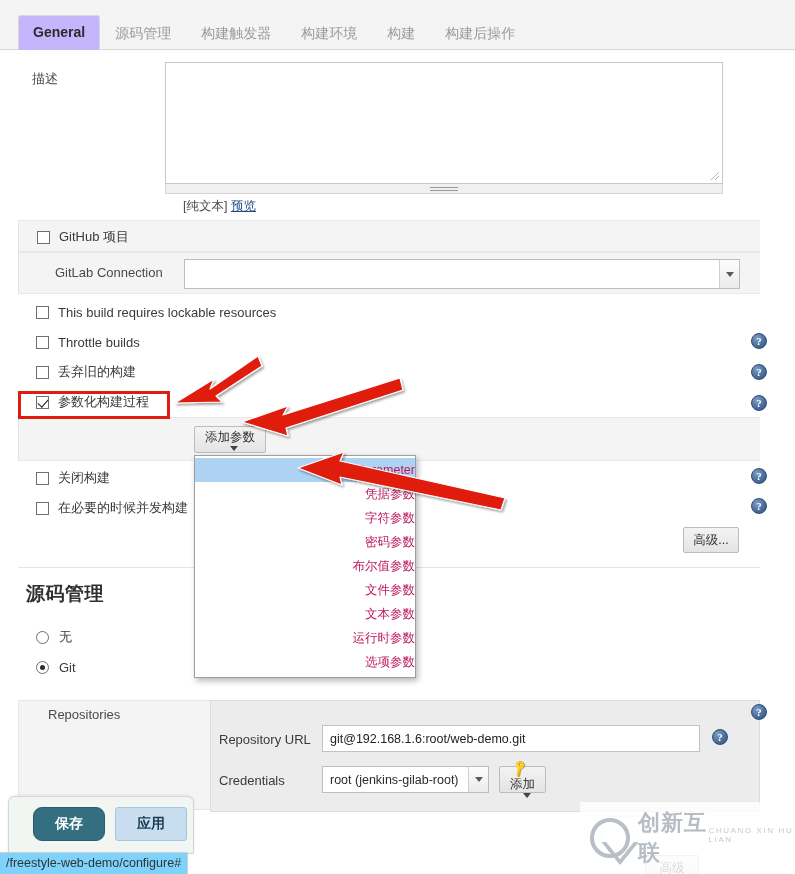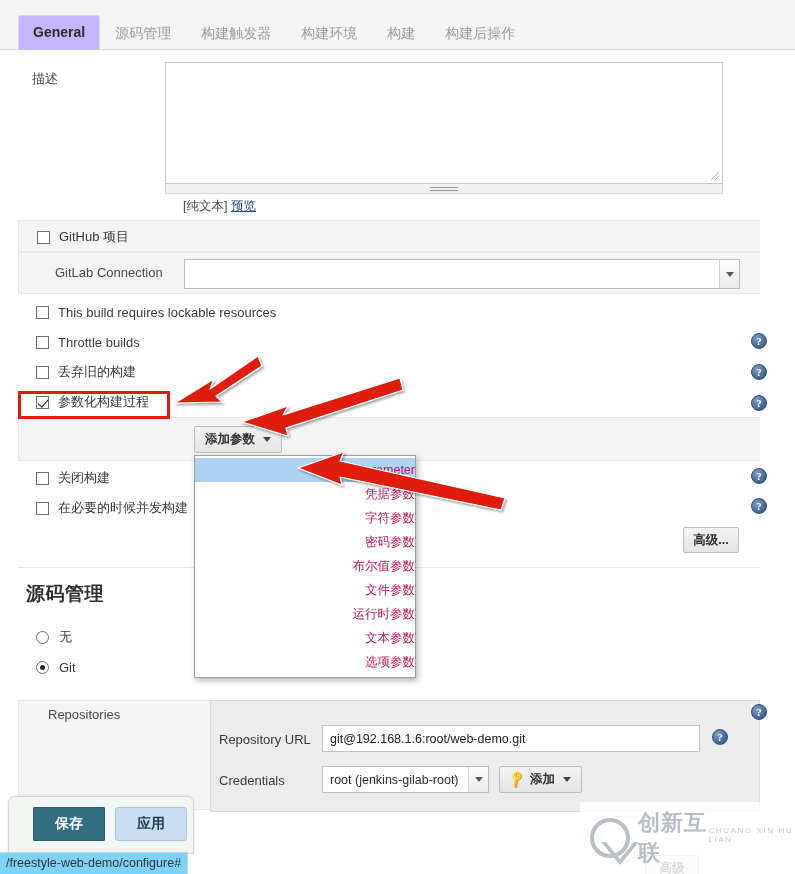--- a/index.html
+++ b/index.html
@@ -227,21 +227,22 @@
     align-items: center;
     justify-content: center;
     background: linear-gradient(#f3f3f3, #e4e4e4);
     border: 1px solid #bcbcbc;
     border-radius: 2px;
     font-size: 12.5px;
     color: #2f2f2f;
     padding: 0 10px;
     height: 26px;
     white-space: nowrap;
-    font-weight: bold;
+    font-weight: normal;
+    flex-direction: column;
   }
   .gbtn .caret {
     margin-left: 8px;
     width: 0; height: 0;
     border-left: 4px solid transparent;
     border-right: 4px solid transparent;
     border-top: 5px solid #444;
   }
   .gbtn .key {
     margin-right: 5px;
@@ -323,21 +324,21 @@
     border-radius: 7px 7px 0 0;
     box-shadow: 0 -1px 3px rgba(0,0,0,0.08);
     z-index: 30;
   }
   .btn-save {
     position: absolute;
     left: 24px; top: 10px;
     width: 72px; height: 34px;
     background: #336f80;
     border: 1px solid #2a5c6b;
-    border-radius: 1px;
+    border-radius: 9px;
     color: #ffffff;
     font-size: 14px;
     font-weight: bold;
     display: flex; align-items: center; justify-content: center;
   }
   .btn-apply {
     position: absolute;
     left: 106px; top: 10px;
     width: 72px; height: 34px;
     background: #c9ddf0;
@@ -541,22 +542,22 @@
 
   </div>
 
   <div class="menu">
     <div class="menu-item sel">Git Parameter</div>
     <div class="menu-item">凭据参数</div>
     <div class="menu-item">字符参数</div>
     <div class="menu-item">密码参数</div>
     <div class="menu-item">布尔值参数</div>
     <div class="menu-item">文件参数</div>
+    <div class="menu-item">文本参数</div>
     <div class="menu-item">运行时参数</div>
-    <div class="menu-item">文本参数</div>
     <div class="menu-item">选项参数</div>
   </div>
 
   <div class="redbox" style="left:18px; top:391px; width:152px; height:28px;"></div>
 
   <svg class="arrows" width="795" height="874" viewBox="0 0 795 874">
     <defs>
       <filter id="ash" x="-30%" y="-30%" width="170%" height="170%">
         <feDropShadow dx="1.5" dy="2" stdDeviation="1.2" flood-color="#000" flood-opacity="0.35"></feDropShadow>
       </filter>

